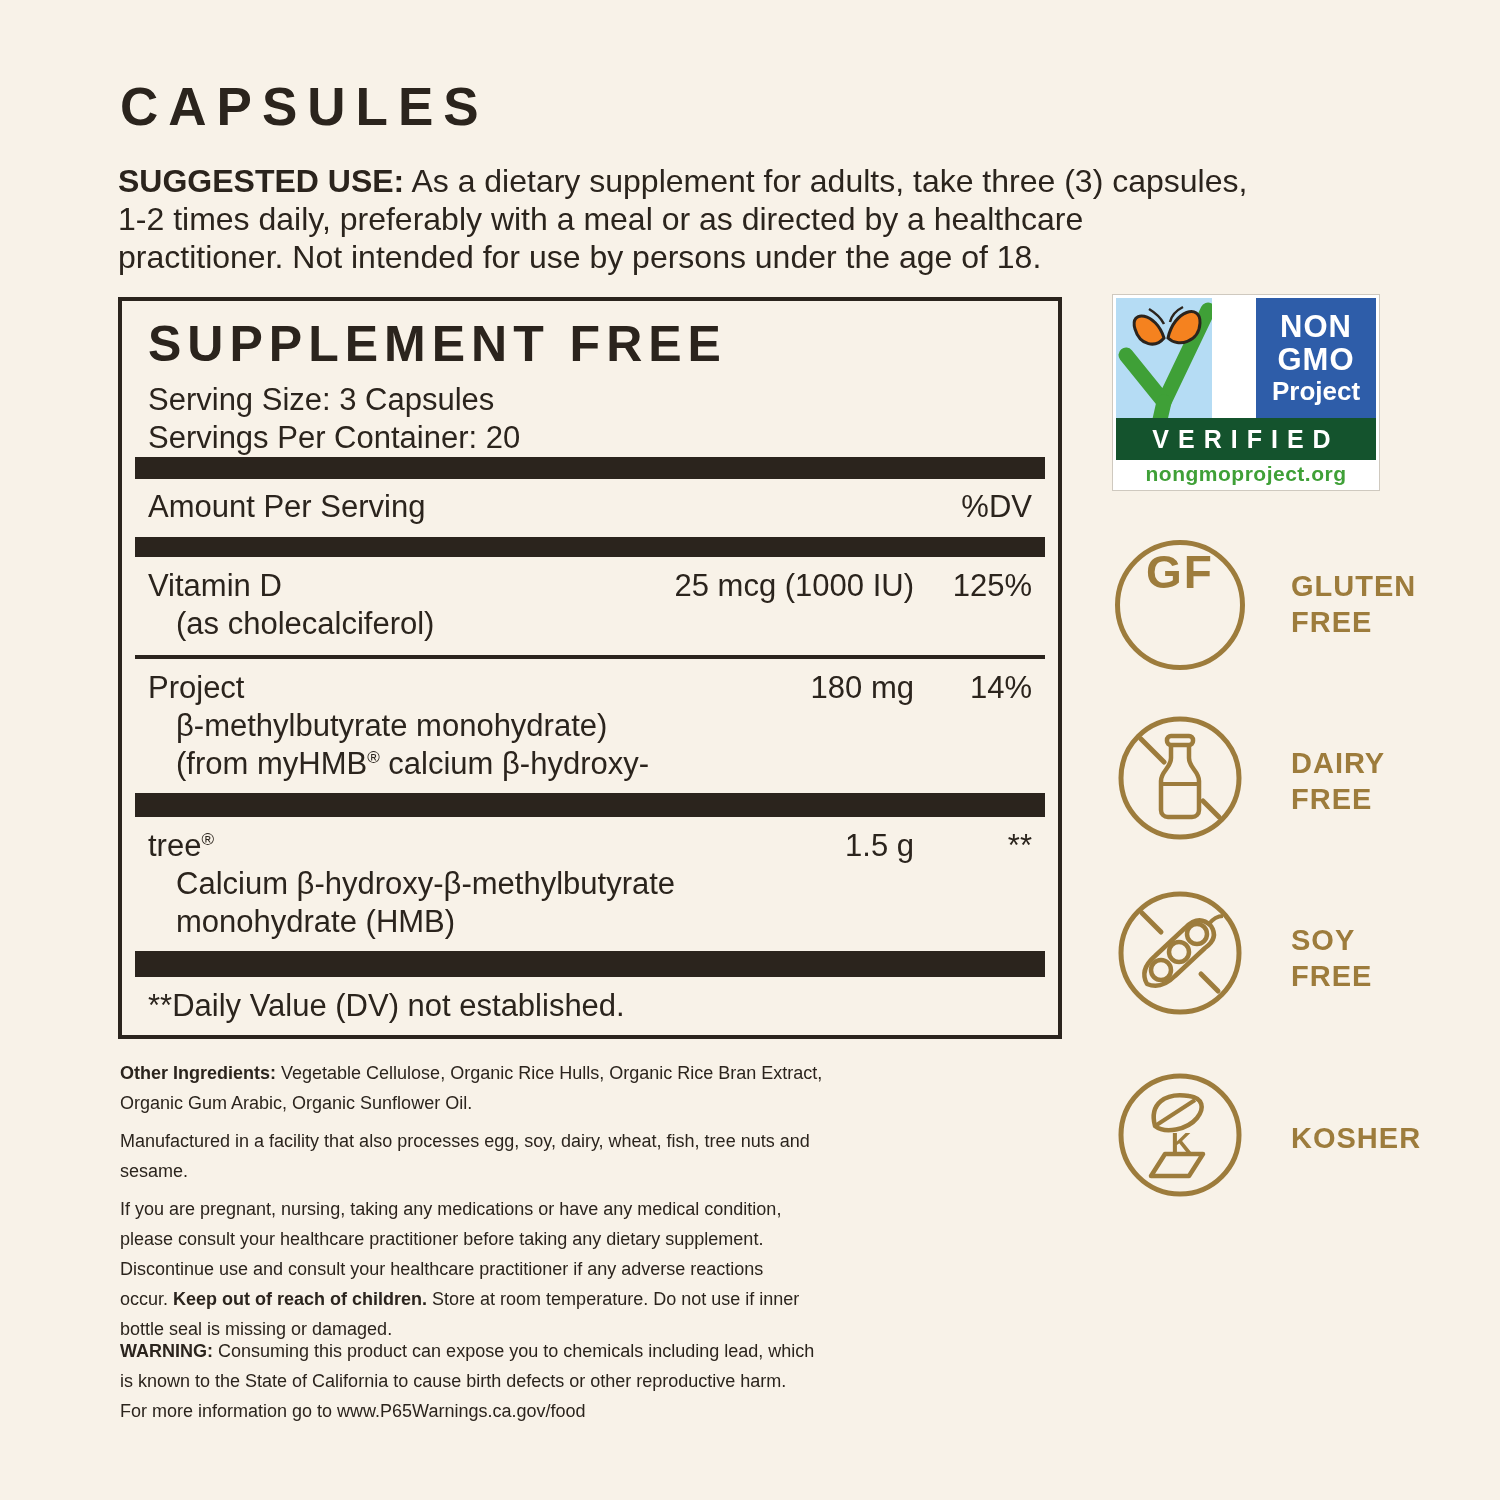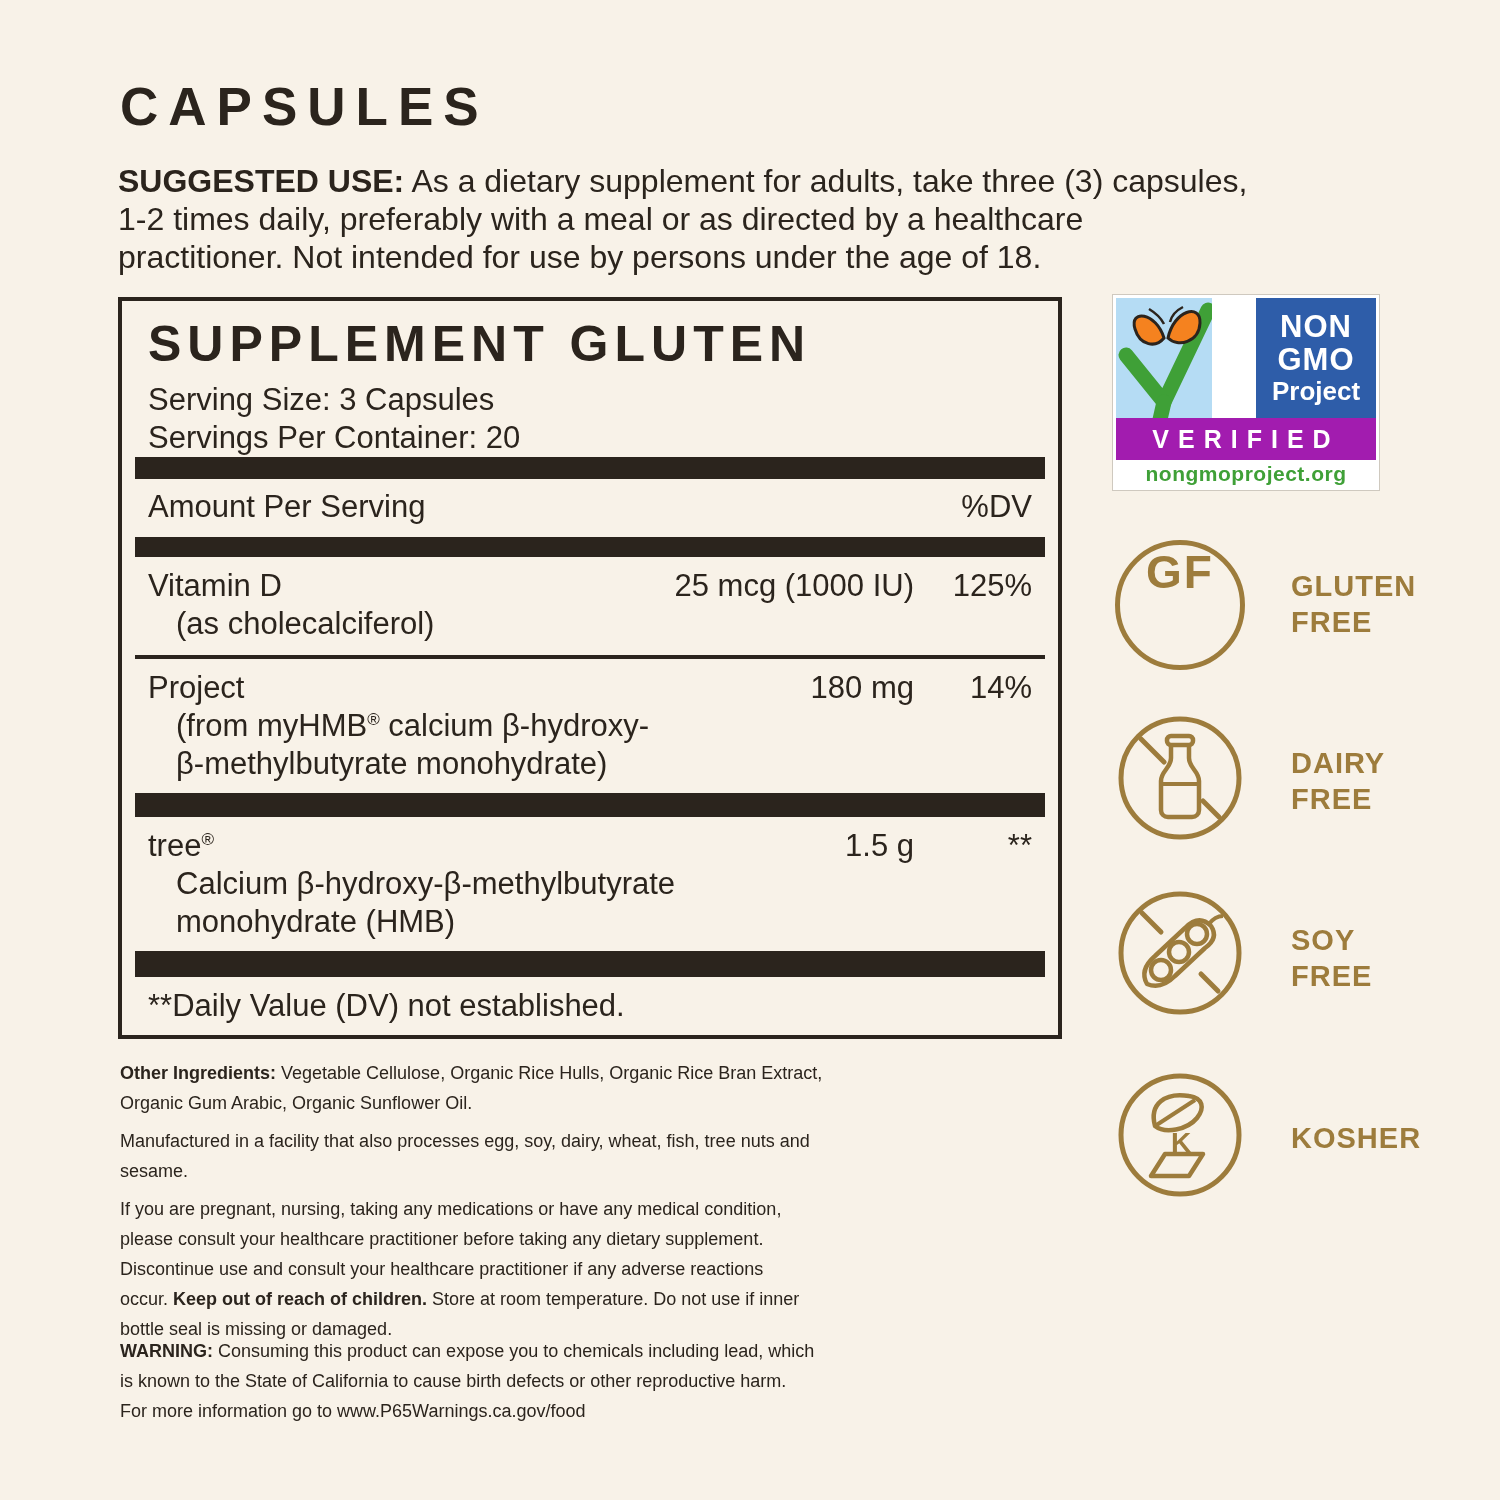--- a/index.html
+++ b/index.html
@@ -56,21 +56,21 @@
   .badge-top{display:flex; height:120px;gap:44px;}
   .badge-sky{flex:1; background:#b5dcf4; position:relative; overflow:hidden;}
   .badge-sky svg{position:absolute; left:0; top:0;}
   .badge-blue{
     width:120px; background:#2e5da9; color:#ffffff; text-align:center;
     display:flex; flex-direction:column; justify-content:center;
   }
   .badge-blue .b1{font-size:31px; font-weight:700; line-height:33px; letter-spacing:1px;}
   .badge-blue .b3{font-size:26px; font-weight:700; line-height:30px;}
   .badge-verified{
-    background:#a21caf; color:#ffffff; text-align:center;
+    background:#14532d; color:#ffffff; text-align:center;
     font-size:25px; font-weight:700; letter-spacing:9px; line-height:42px; height:42px;
   }
   .badge-url{
     background:#ffffff; color:#3fa037; text-align:center;
     font-size:21px; font-weight:700; line-height:27px; height:27px; letter-spacing:0.5px;
   }
   
   .claim-circle{
     position:absolute; width:130px; height:130px; box-sizing:border-box;
   }
@@ -99,21 +99,21 @@
 
 <div class="canvas">
 
   <div class="page-title">CAPSULES</div>
 
   <div class="suggested"><b>SUGGESTED USE:</b><span> As a dietary supplement for adults, take three (3) capsules,
 1-2 times daily, preferably with a meal or as directed by a healthcare
 practitioner. Not intended for use by persons under the age of 18.</span></div>
 
   <div class="facts">
-    <div class="facts-title">SUPPLEMENT GLUTEN</div>
+    <div class="facts-title">SUPPLEMENT FREE</div>
     <div class="facts-line">Serving Size: 3 Capsules</div>
     <div class="facts-line">Servings Per Container: 20</div>
     <div class="bar h22"></div>
     <div class="facts-header">
       <span>Amount Per Serving</span>
       <span>%DV</span>
     </div>
     <div class="bar h20"></div>
 
     <div class="nrow">
@@ -123,22 +123,22 @@
     </div>
     <div class="nsub">(as cholecalciferol)</div>
     <div class="rowpad"></div>
     <div class="thin-rule"></div>
 
     <div class="nrow">
       <span class="nm">Project</span>
       <span class="amt">180 mg</span>
       <span class="dv">14%</span>
     </div>
+    <div class="nsub">β-methylbutyrate monohydrate)</div>
     <div class="nsub"><span>(from myHMB</span><sup class="reg">®</sup><span> calcium β-hydroxy-</span></div>
-    <div class="nsub">β-methylbutyrate monohydrate)</div>
     <div class="rowpad"></div>
     <div class="bar h24"></div>
 
     <div class="nrow">
       <span class="nm"><span>tree</span><sup class="reg">®</sup></span>
       <span class="amt">1.5 g</span>
       <span class="dv">**</span>
     </div>
     <div class="nsub">Calcium β-hydroxy-β-methylbutyrate</div>
     <div class="nsub">monohydrate (HMB)</div>

